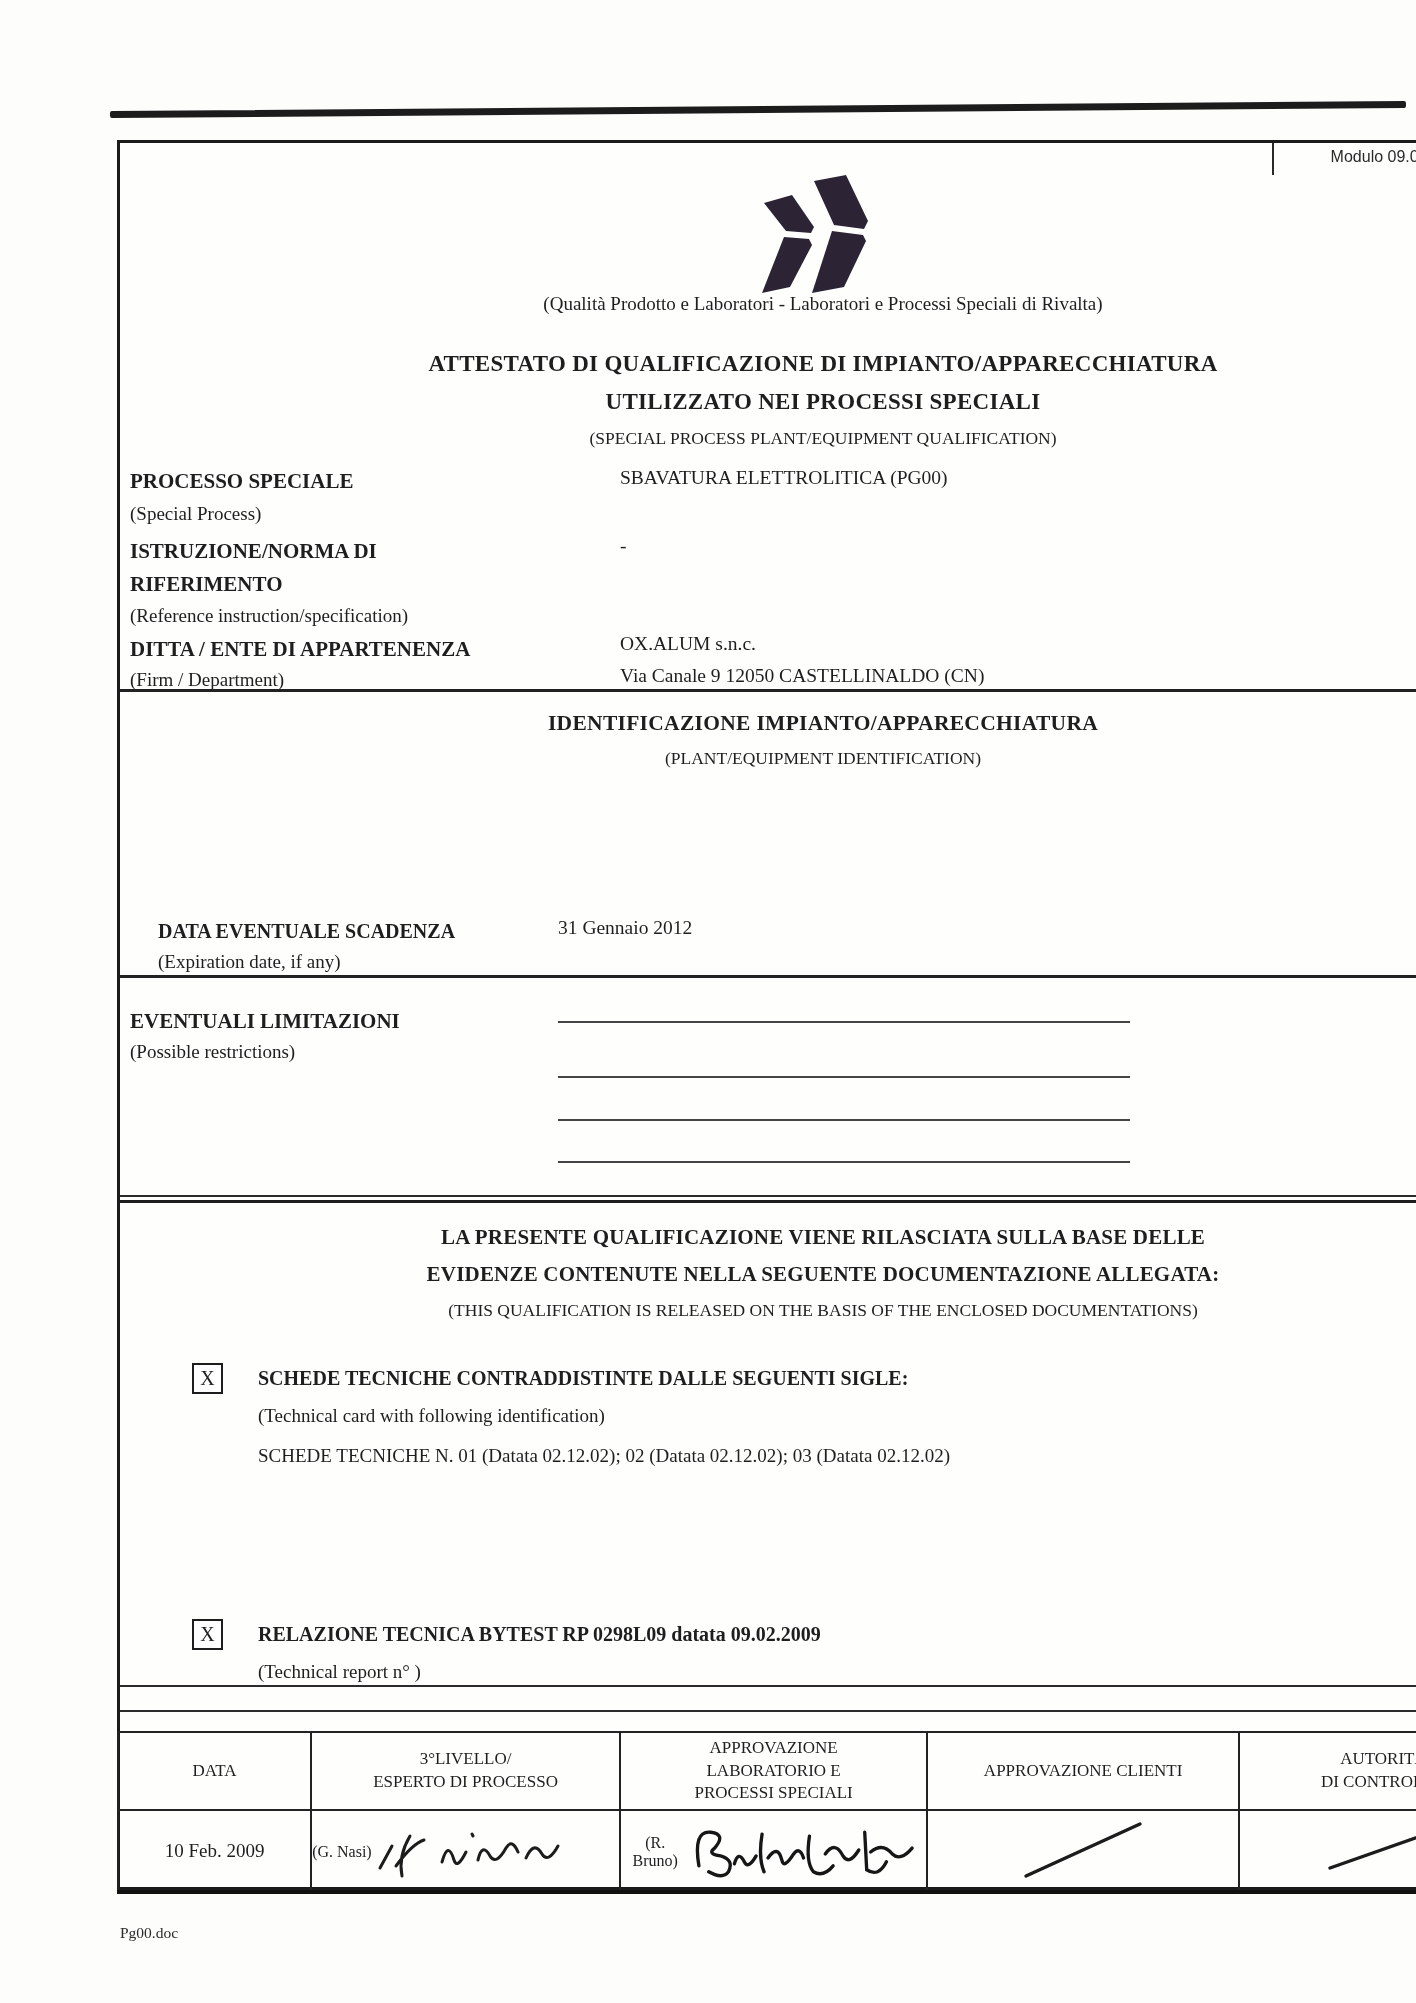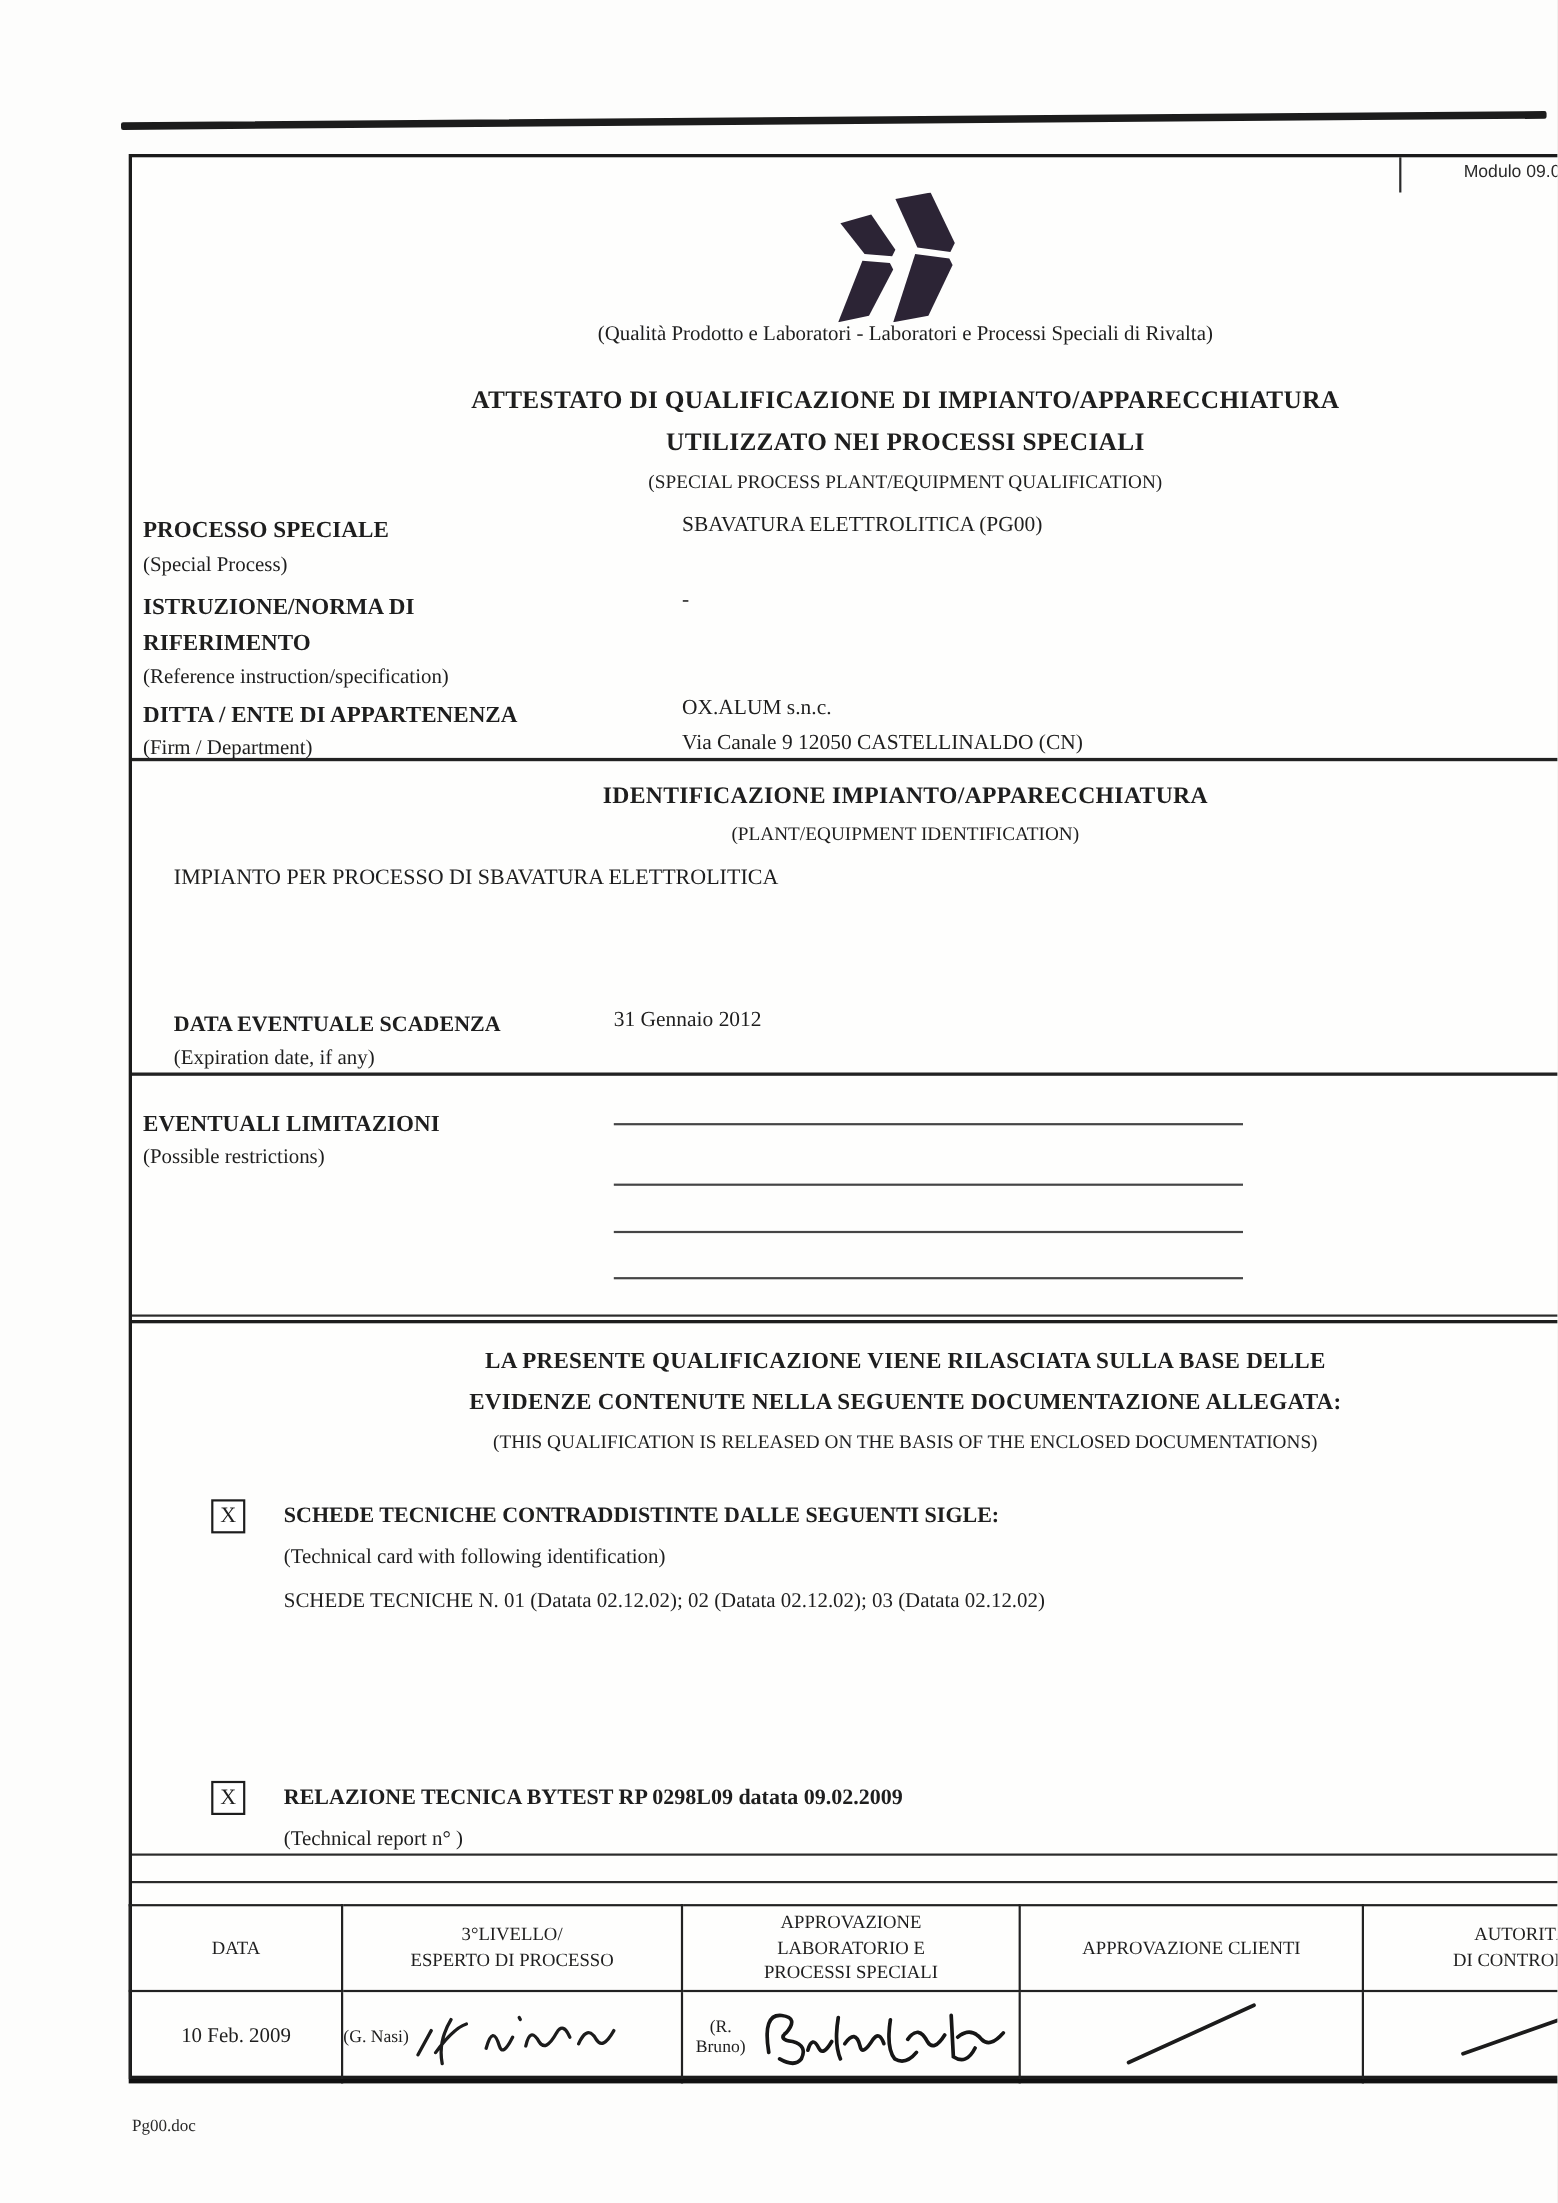--- a/index.html
+++ b/index.html
@@ -126,21 +126,20 @@
 
     <div class="abs flabel" style="top:490px">DITTA / ENTE DI APPARTENENZA</div>
     <div class="abs ftrans" style="top:526px">(Firm / Department)</div>
     <div class="abs fvalue" style="top:490px">OX.ALUM s.n.c.</div>
     <div class="abs fvalue" style="top:522px">Via Canale 9 12050 CASTELLINALDO (CN)</div>
 
     <div class="abs divider" style="top:546px"></div>
 
     <div class="abs center ident-h">IDENTIFICAZIONE IMPIANTO/APPARECCHIATURA</div>
     <div class="abs center ident-sub">(PLANT/EQUIPMENT IDENTIFICATION)</div>
-    <div class="abs ident-desc">IMPIANTO PER PROCESSO DI SBAVATURA ELETTROLITICA</div>
 
     <div class="abs flabel" style="left:38px; top:772px; font-size:20px">DATA EVENTUALE SCADENZA</div>
     <div class="abs fvalue" style="left:438px; top:774px">31 Gennaio 2012</div>
     <div class="abs ftrans" style="left:38px; top:808px">(Expiration date, if any)</div>
 
     <div class="abs divider" style="top:832px"></div>
 
     <div class="abs flabel" style="top:862px">EVENTUALI LIMITAZIONI</div>
     <div class="abs ftrans" style="top:898px">(Possible restrictions)</div>
     <div class="abs blankline" style="top:878px"></div>

